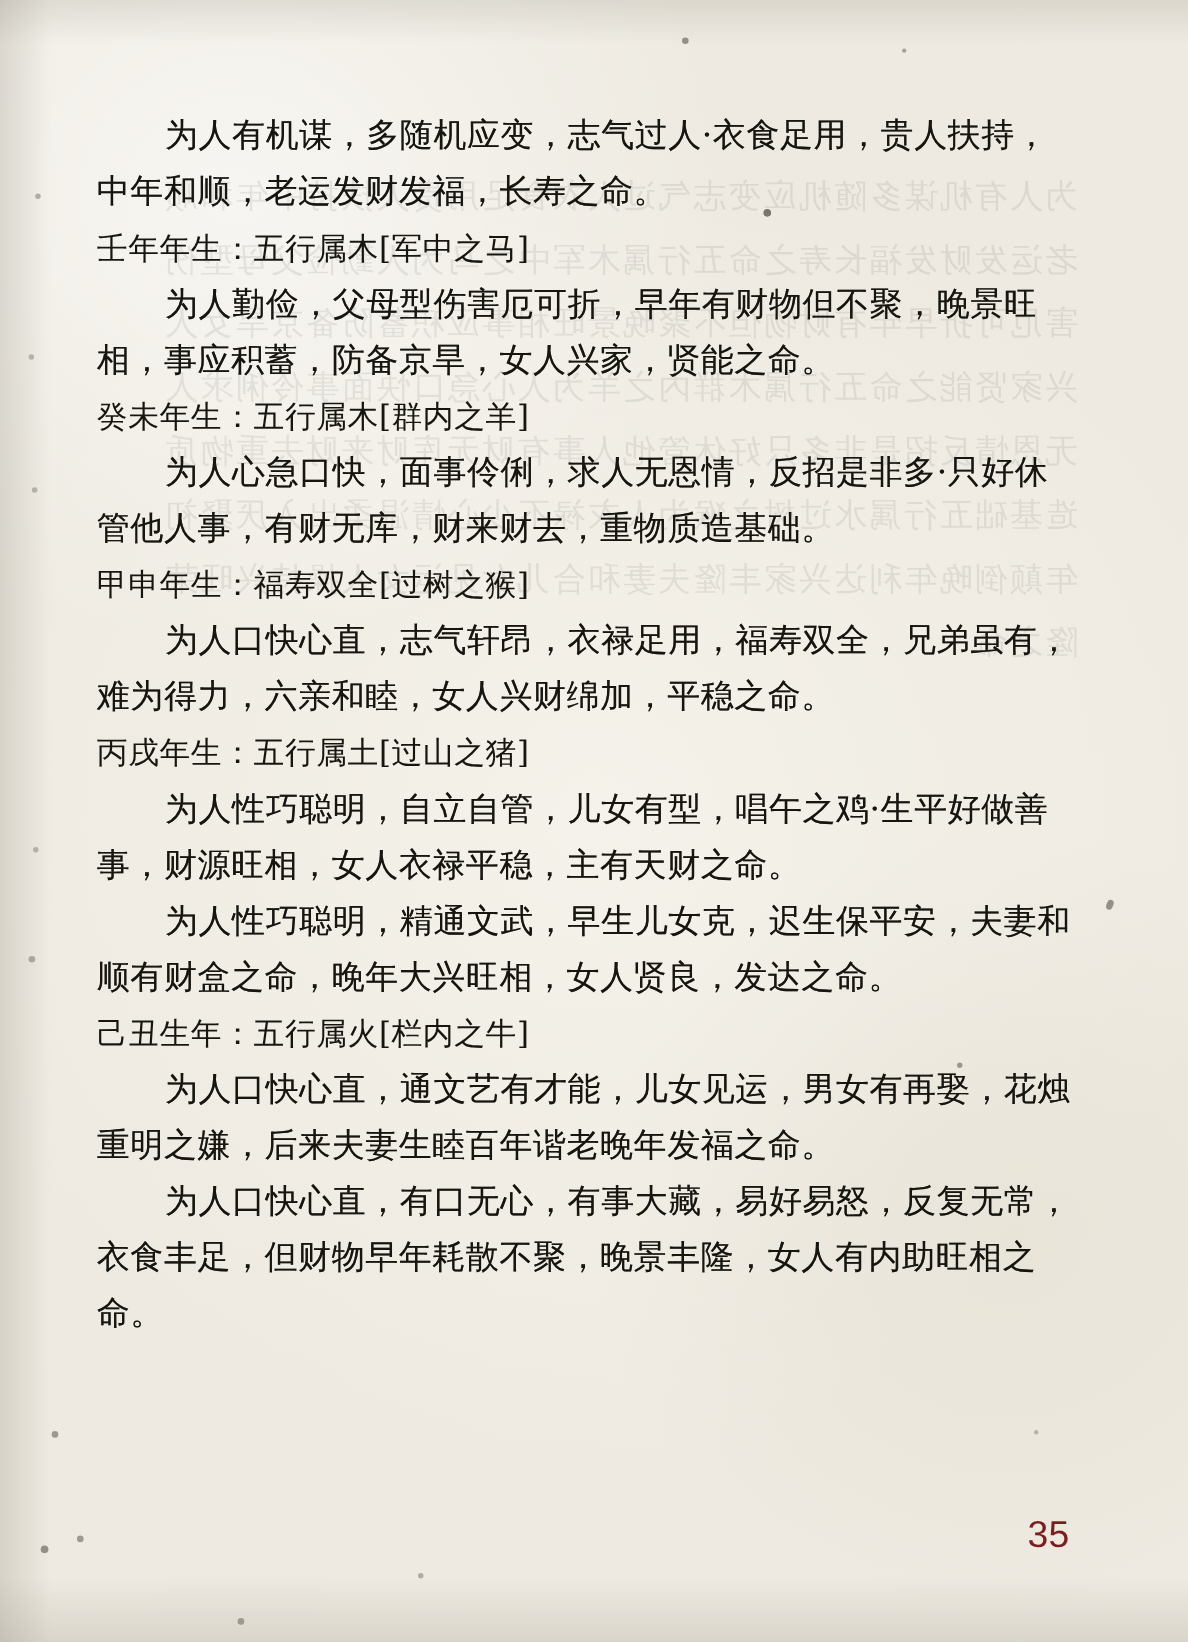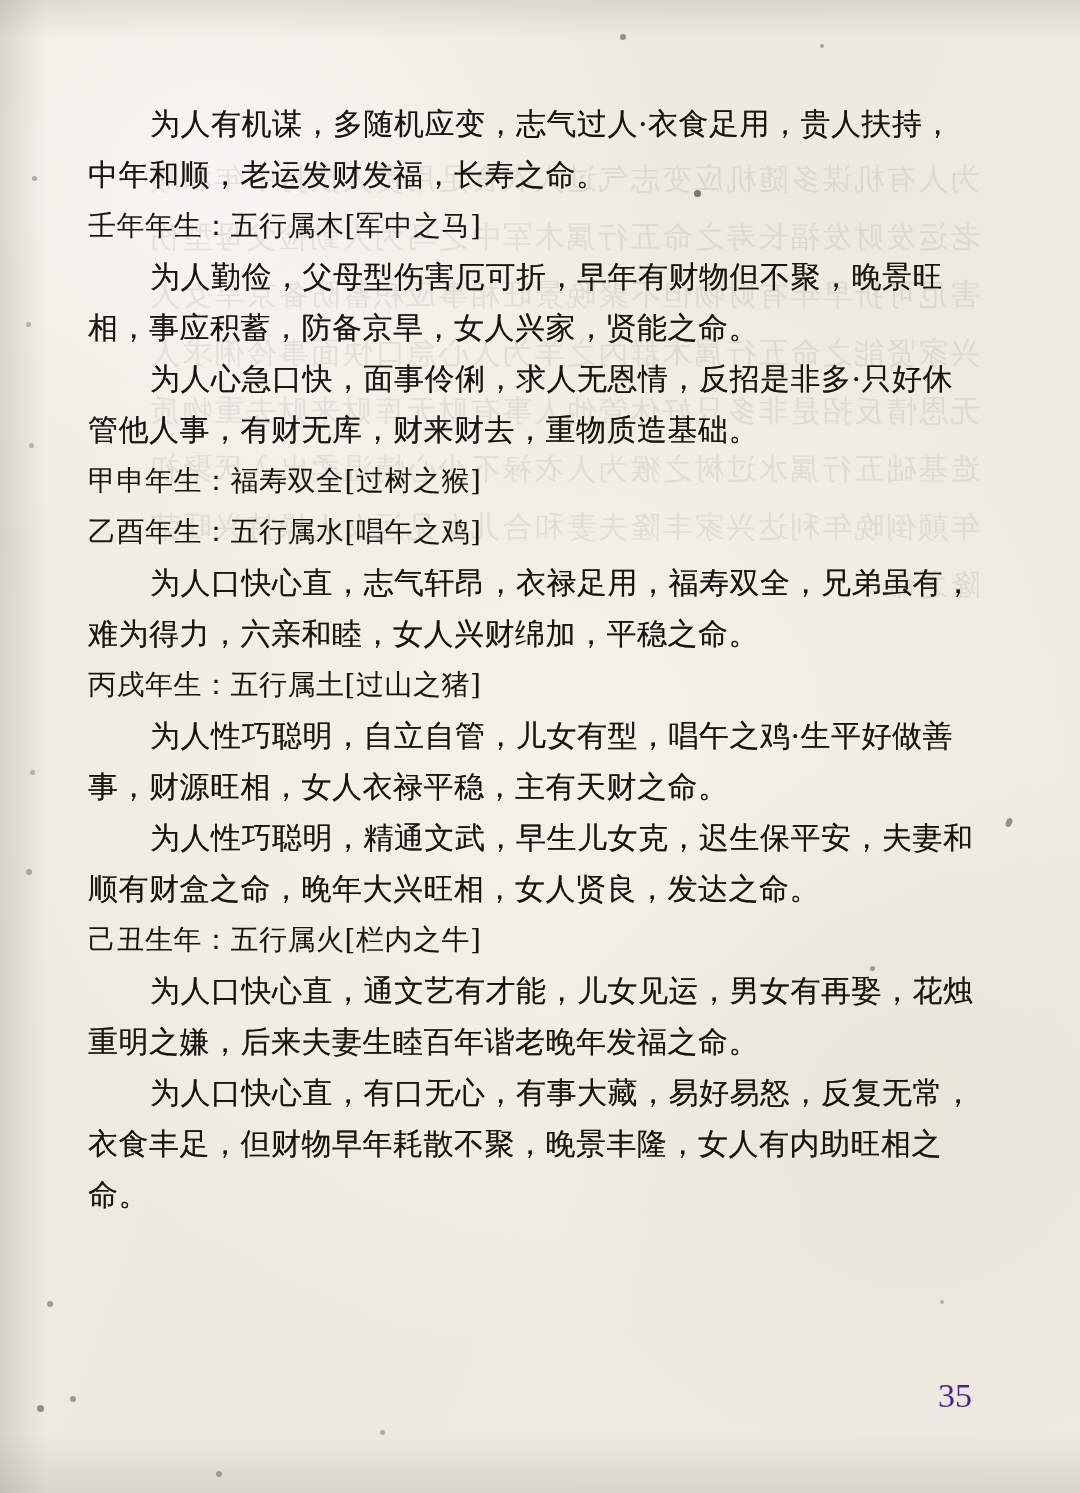--- a/index.html
+++ b/index.html
@@ -72,22 +72,22 @@
     letter-spacing: 0.5px;
   }
   .para {
     margin: 0;
   }
   .page-number {
     position: absolute;
     right: 108px;
     bottom: 78px;
     font-size: 34px;
-    color: #4c1d95;
-    font-family: Liberation Serif, serif;
+    color: #7f1d1d;
+    font-family: Liberation Sans, sans-serif;
   }
   
   .speck {
     position: absolute;
     background: #3a372e;
     border-radius: 50%;
     opacity: 0.55;
   }
   .edge-shadow-left {
     position: absolute;
@@ -136,25 +136,25 @@
   <div class="speck" style="left:216px; top:1471px; width:6px;  height:6px;  opacity:.4;"></div>
   <div class="speck" style="left:380px; top:1430px; width:5px;  height:5px;  opacity:.35;"></div>
   <div class="speck" style="left:940px; top:1300px; width:4px;  height:4px;  opacity:.3;"></div>
 
   <div class="content">
 
     <p class="line para indent">为人有机谋，多随机应变，志气过人·衣食足用，贵人扶持，中年和顺，老运发财发福，长寿之命。</p>
     <p class="heading para">壬年年生：五行属木[军中之马]</p>
 
     <p class="line para indent">为人勤俭，父母型伤害厄可折，早年有财物但不聚，晚景旺相，事应积蓄，防备京旱，女人兴家，贤能之命。</p>
+    <p class="heading para">癸未年生：五行属木[群内之羊]</p>
 
     <p class="line para indent">为人心急口快，面事伶俐，求人无恩情，反招是非多·只好休管他人事，有财无库，财来财去，重物质造基础。</p>
     <p class="heading para">甲申年生：福寿双全[过树之猴]</p>
 
-    <p class="heading para">乙酉年生：五行属水[唱午之鸡]</p>
 
     <p class="line para indent">为人口快心直，志气轩昂，衣禄足用，福寿双全，兄弟虽有，难为得力，六亲和睦，女人兴财绵加，平稳之命。</p>
     <p class="heading para">丙戌年生：五行属土[过山之猪]</p>
 
     <p class="line para indent">为人性巧聪明，自立自管，儿女有型，唱午之鸡·生平好做善事，财源旺相，女人衣禄平稳，主有天财之命。</p>
 
     <p class="line para indent">为人性巧聪明，精通文武，早生儿女克，迟生保平安，夫妻和顺有财盒之命，晚年大兴旺相，女人贤良，发达之命。</p>
     <p class="heading para">己丑生年：五行属火[栏内之牛]</p>
 
     <p class="line para indent">为人口快心直，通文艺有才能，儿女见运，男女有再娶，花烛重明之嫌，后来夫妻生睦百年谐老晚年发福之命。</p>

